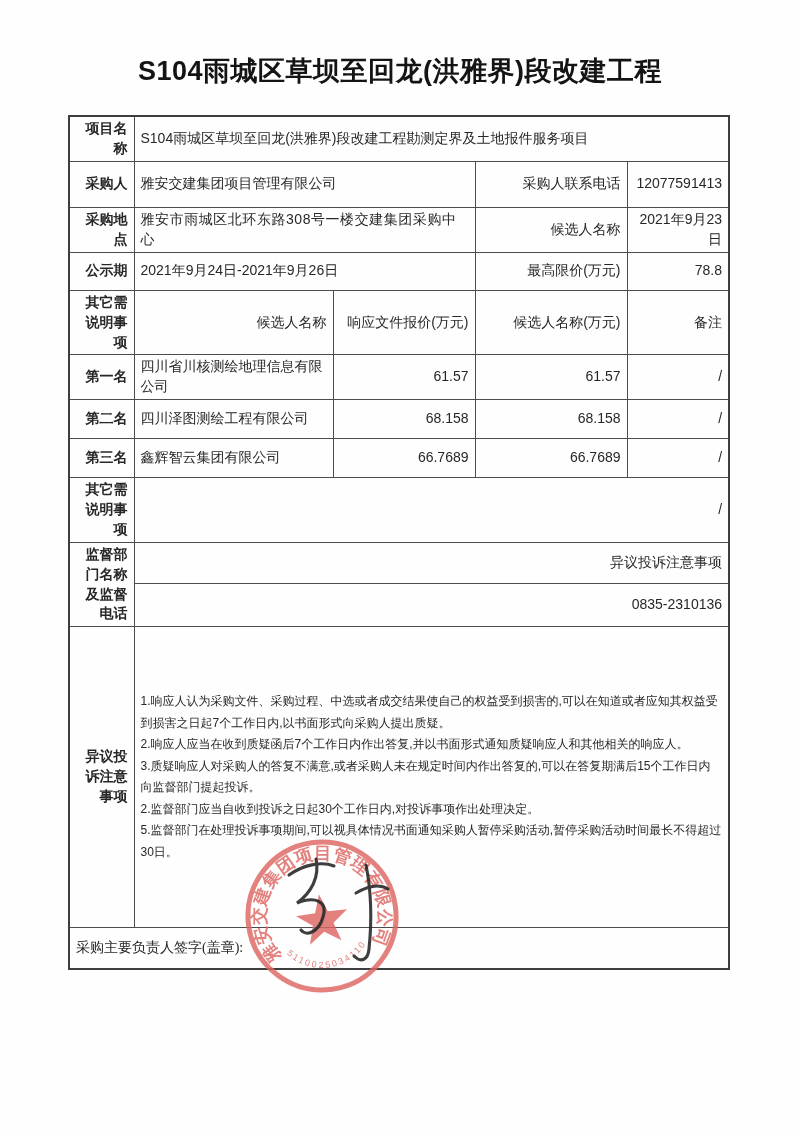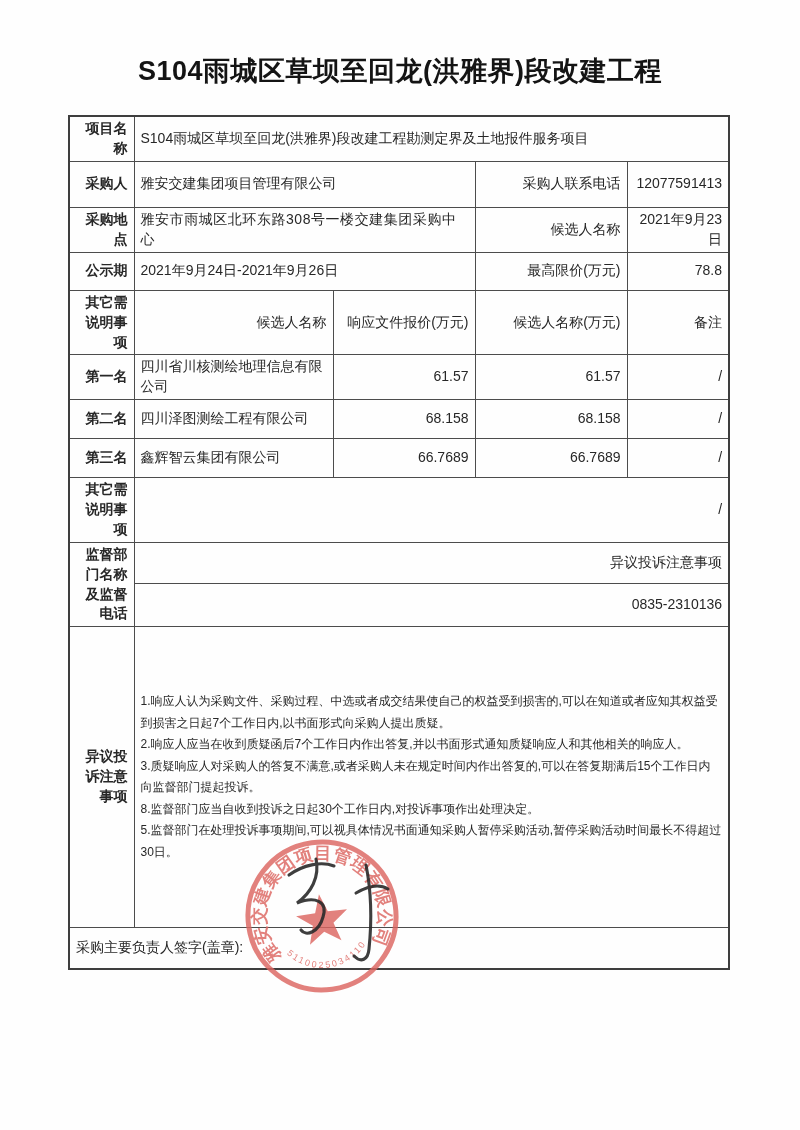--- a/index.html
+++ b/index.html
@@ -24,21 +24,21 @@
     border:1px solid #4c4c4c;
     font-size:14px;line-height:1.42;color:#272727;
     padding:2px 6px;vertical-align:middle;overflow:hidden;
     word-break:break-all;
   }
   td.lbl{padding:2px 3px 2px 6px;text-align:right;font-weight:bold;}
   td.ctr{text-align:right;}
   td.loc{letter-spacing:.55px;}
   td.obj-cell{padding:4px 9px;}
   .obj-items div{margin:0;font-size:12px;line-height:21.5px;}
-  td.sig{padding-left:8px;font-size:14.5px;}
+  td.sig{padding-left:8px;font-size:14.5px;font-family:Liberation Serif, serif;}
 
   .overlay{
     position:absolute;left:218px;top:812px;width:260px;height:220px;
     z-index:5;pointer-events:none;
   }
 </style>
 </head>
 <body>
 
 <div class="page">
@@ -117,21 +117,21 @@
       <tr style="height:38px">
         <td colspan="4" class="ctr">0835-2310136</td>
       </tr>
       <tr style="height:301px">
         <td class="lbl">异议投诉注意事项</td>
         <td colspan="4" class="obj-cell">
           <div class="obj-items">
             <div>1.响应人认为采购文件、采购过程、中选或者成交结果使自己的权益受到损害的,可以在知道或者应知其权益受到损害之日起7个工作日内,以书面形式向采购人提出质疑。</div>
             <div>2.响应人应当在收到质疑函后7个工作日内作出答复,并以书面形式通知质疑响应人和其他相关的响应人。</div>
             <div>3.质疑响应人对采购人的答复不满意,或者采购人未在规定时间内作出答复的,可以在答复期满后15个工作日内向监督部门提起投诉。</div>
-            <div>8.监督部门应当自收到投诉之日起30个工作日内,对投诉事项作出处理决定。</div>
+            <div>2.监督部门应当自收到投诉之日起30个工作日内,对投诉事项作出处理决定。</div>
             <div>5.监督部门在处理投诉事项期间,可以视具体情况书面通知采购人暂停采购活动,暂停采购活动时间最长不得超过30日。</div>
           </div>
         </td>
       </tr>
       <tr style="height:41px">
         <td colspan="5" class="sig">采购主要负责人签字(盖章):</td>
       </tr>
     </tbody>
   </table>
 

